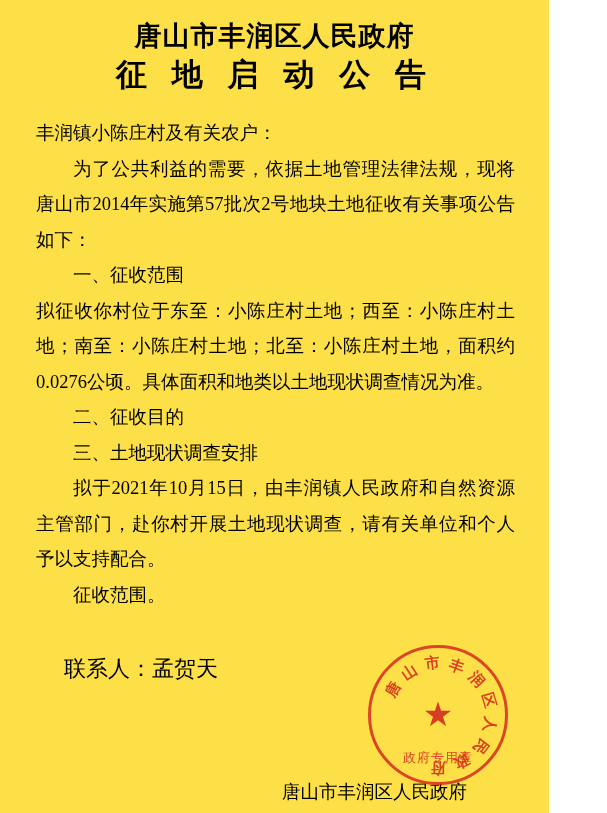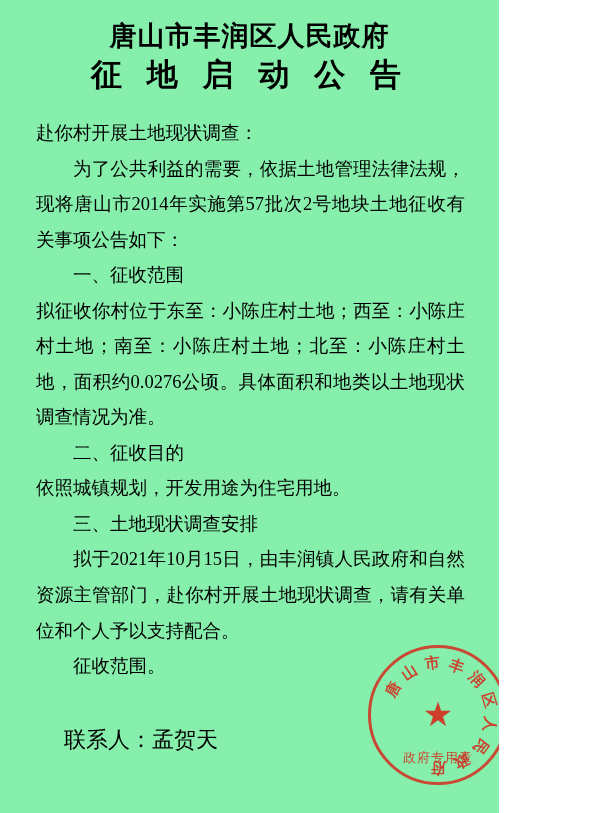--- a/index.html
+++ b/index.html
@@ -2,23 +2,23 @@
 <html><head>
 <meta charset="utf-8">
 <style>
   html, body {
     margin: 0;
     padding: 0;
     background: #ffffff;
   }
   .page {
     position: relative;
-    width: 499px;
+    width: 549px;
     height: 813px;
-    background: #86efac;
+    background: #fde047;
     font-family: "Liberation Serif", "DejaVu Serif", serif;
     color: #000000;
     overflow: hidden;
   }
   .doc-title {
     text-align: center;
     font-family: "DejaVu Serif", "Liberation Serif", serif;
     font-weight: bold;
     font-size: 27px;
     letter-spacing: 1px;
@@ -118,26 +118,25 @@
 </style>
 </head>
 <body>
 
 <div class="page">
 
   <div class="doc-title">唐山市丰润区人民政府</div>
   <div class="doc-subtitle">征 地 启 动 公 告</div>
 
   <div class="body-wrap">
-    <p class="para">赴你村开展土地现状调查：</p>
+    <p class="para">丰润镇小陈庄村及有关农户：</p>
     <p class="para indent">为了公共利益的需要，依据土地管理法律法规，现将唐山市2014年实施第57批次2号地块土地征收有关事项公告如下：</p>
     <p class="para indent">一、征收范围</p>
     <p class="para">拟征收你村位于东至：小陈庄村土地；西至：小陈庄村土地；南至：小陈庄村土地；北至：小陈庄村土地，面积约0.0276公顷。具体面积和地类以土地现状调查情况为准。</p>
     <p class="para indent">二、征收目的</p>
-    <p class="para">依照城镇规划，开发用途为住宅用地。</p>
     <p class="para indent">三、土地现状调查安排</p>
     <p class="para indent">拟于2021年10月15日，由丰润镇人民政府和自然资源主管部门，赴你村开展土地现状调查，请有关单位和个人予以支持配合。</p>
     <p class="para indent">征收范围。</p>
 
     <div class="contact-row">
       <div class="contact-person">联系人：孟贺天</div>
     </div>
 
     <div class="signature">
       <span class="sig-line">唐山市丰润区人民政府</span>

